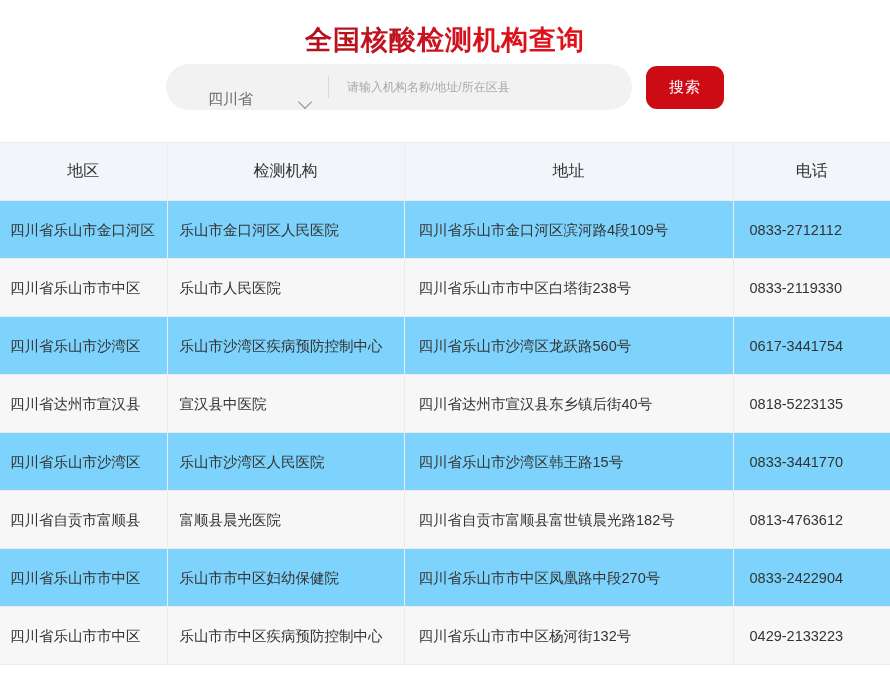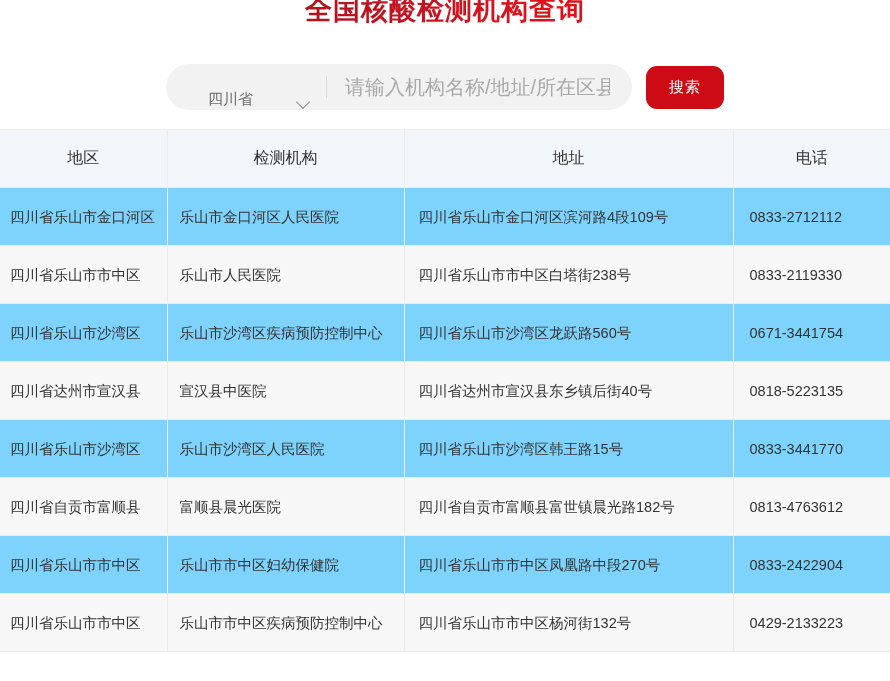--- a/index.html
+++ b/index.html
@@ -17,21 +17,21 @@
     width: 890px;
     height: 681px;
     position: relative;
     background: #ffffff;
   }
 
   
   .title-wrap {
     height: 46px;
     display: flex;
-    align-items: flex-end;
+    align-items: flex-start;
     justify-content: center;
     padding-top: 4px;
   }
   .page-title {
     font-size: 27px;
     font-weight: bold;
     letter-spacing: 1px;
     background: linear-gradient(90deg, #b3121c 0%, #c41220 35%, #d8121c 65%, #e31018 100%);
     -webkit-background-clip: text;
     background-clip: text;
@@ -98,41 +98,41 @@
     background: #d9d9d9;
     flex: 0 0 auto;
   }
   .keyword-input {
     flex: 1 1 auto;
     height: 44px;
     border: 0;
     outline: none;
     background: transparent;
     font-family: inherit;
-    font-size: 20px;
+    font-size: 12px;
     color: #333;
     padding: 0 18px 0 18px;
   }
   .keyword-input::placeholder { color: #a9a9a9; }
 
   .search-button {
     width: 78px;
     height: 43px;
     background: #cc0b14;
     color: #ffffff;
     border: 0;
     border-radius: 11px;
     font-family: inherit;
     font-size: 15px;
     cursor: pointer;
     letter-spacing: 1px;
   }
 
   
-  .table-wrap { margin-top: 19px; width: 850px; }
+  .table-wrap { margin-top: 32px; width: 850px; }
   table.results {
     width: 890px;
     border-collapse: collapse;
     table-layout: fixed;
   }
   table.results th,
   table.results td {
     border: 1px solid #ececec;
     border-left: 0;
     border-right: 1px solid #ececec;
@@ -223,21 +223,21 @@
         <tr class="even">
           <td class="c-region">四川省乐山市市中区</td>
           <td class="c-org">乐山市人民医院</td>
           <td class="c-addr">四川省乐山市市中区白塔街238号</td>
           <td class="c-phone">0833-2119330</td>
         </tr>
         <tr class="odd">
           <td class="c-region">四川省乐山市沙湾区</td>
           <td class="c-org">乐山市沙湾区疾病预防控制中心</td>
           <td class="c-addr">四川省乐山市沙湾区龙跃路560号</td>
-          <td class="c-phone">0671-3441754</td>
+          <td class="c-phone">0617-3441754</td>
         </tr>
         <tr class="even">
           <td class="c-region">四川省达州市宣汉县</td>
           <td class="c-org">宣汉县中医院</td>
           <td class="c-addr">四川省达州市宣汉县东乡镇后街40号</td>
           <td class="c-phone">0818-5223135</td>
         </tr>
         <tr class="odd">
           <td class="c-region">四川省乐山市沙湾区</td>
           <td class="c-org">乐山市沙湾区人民医院</td>

